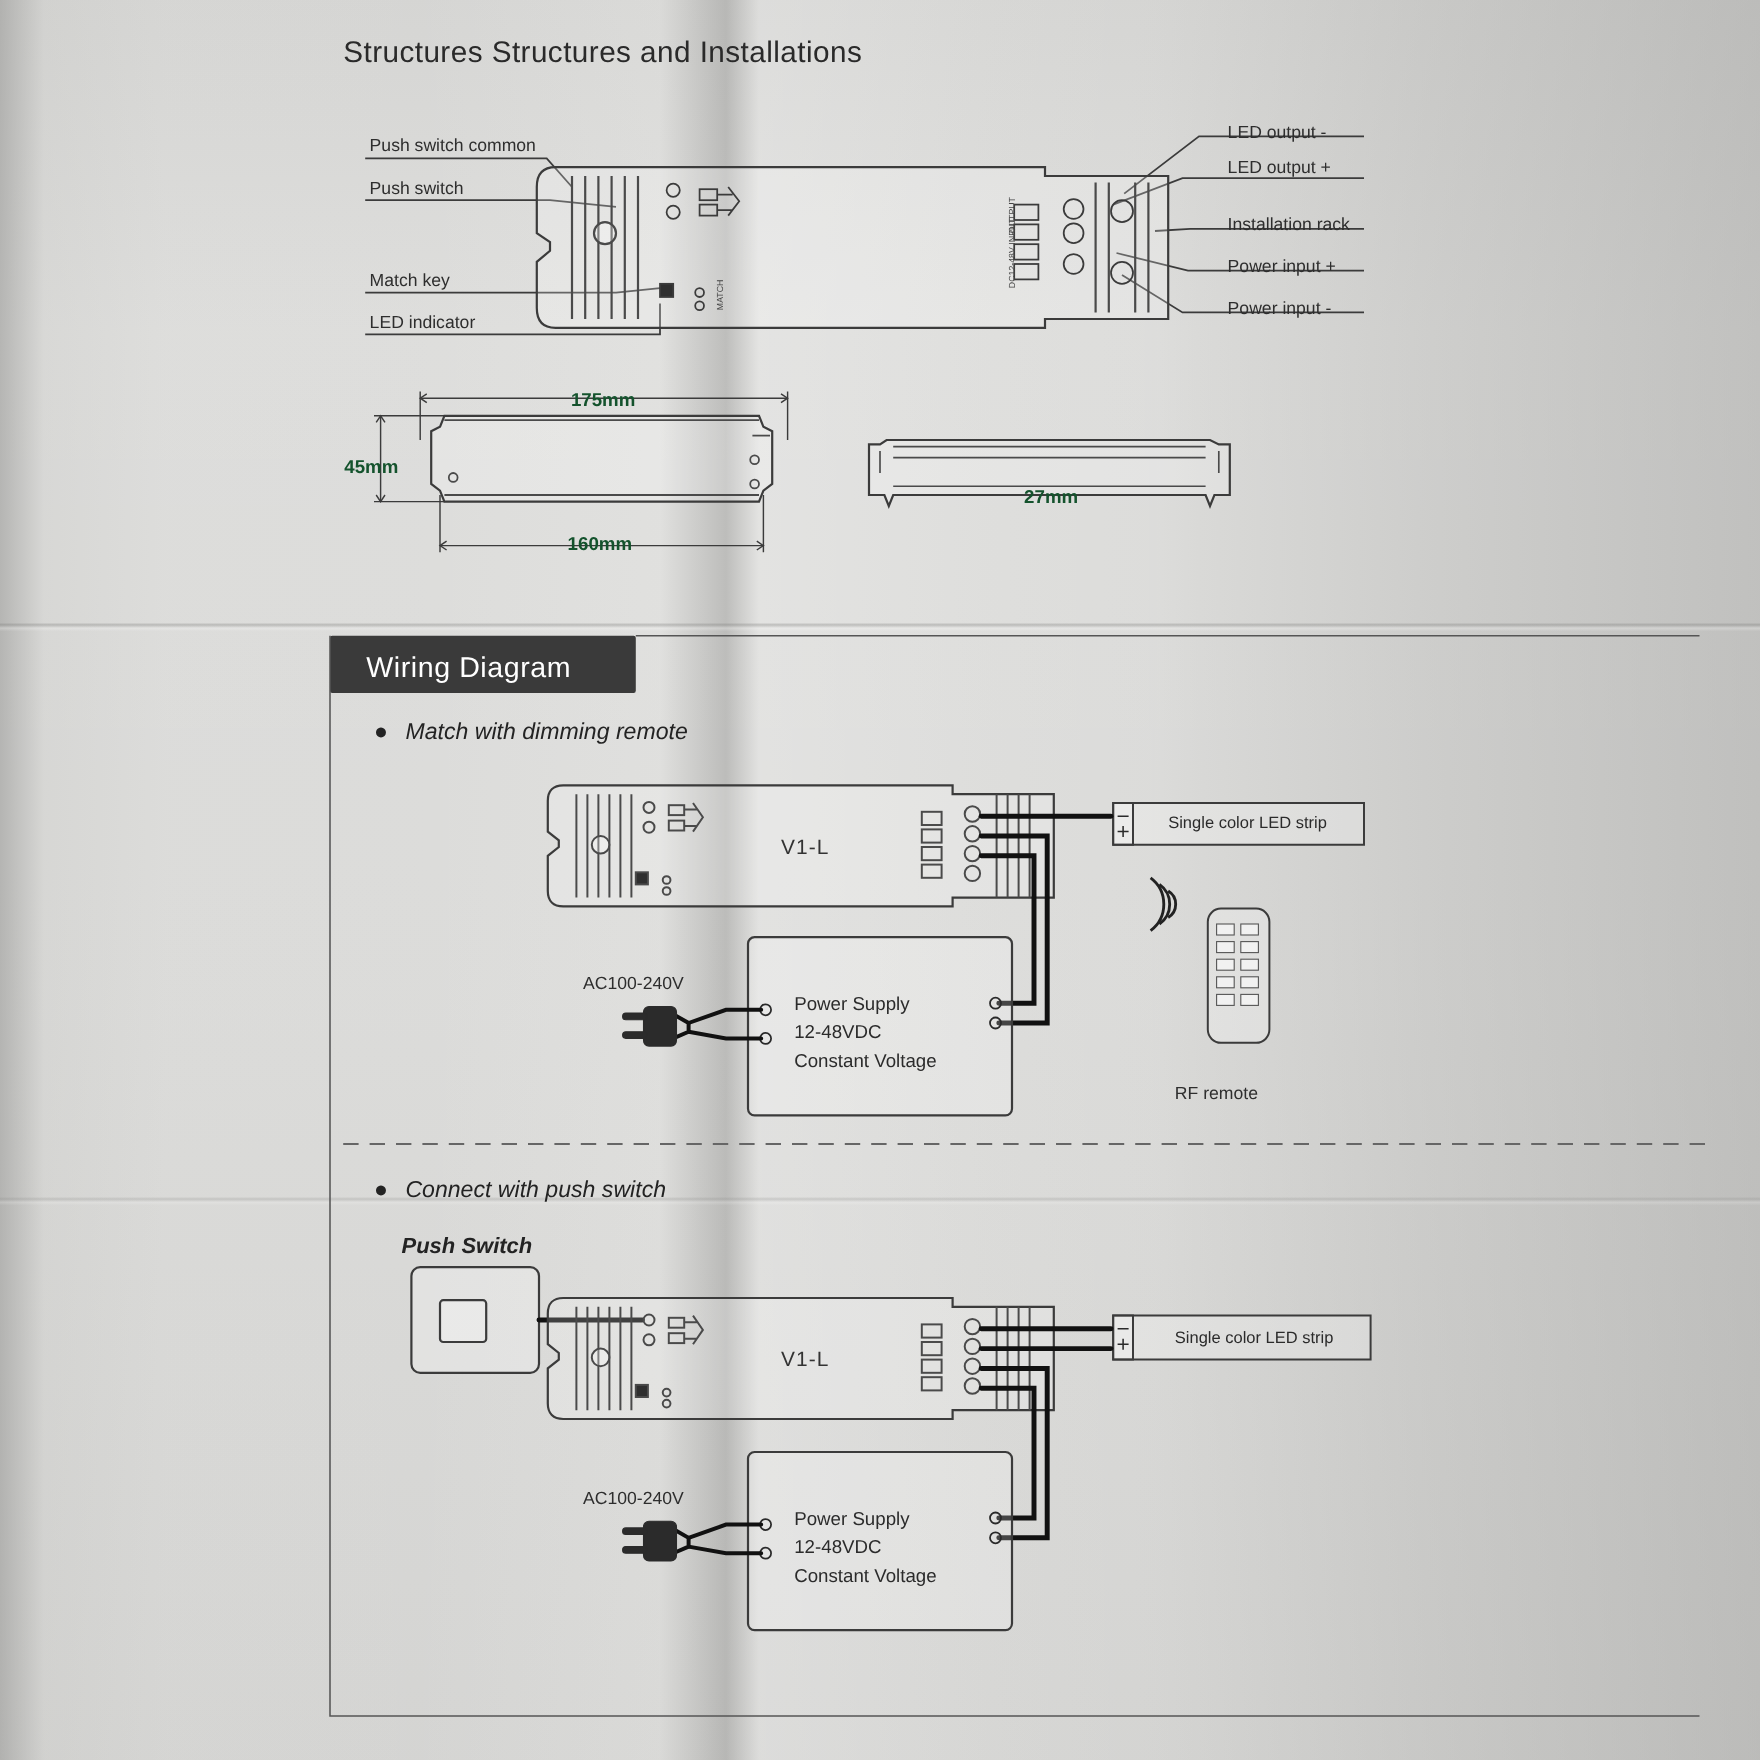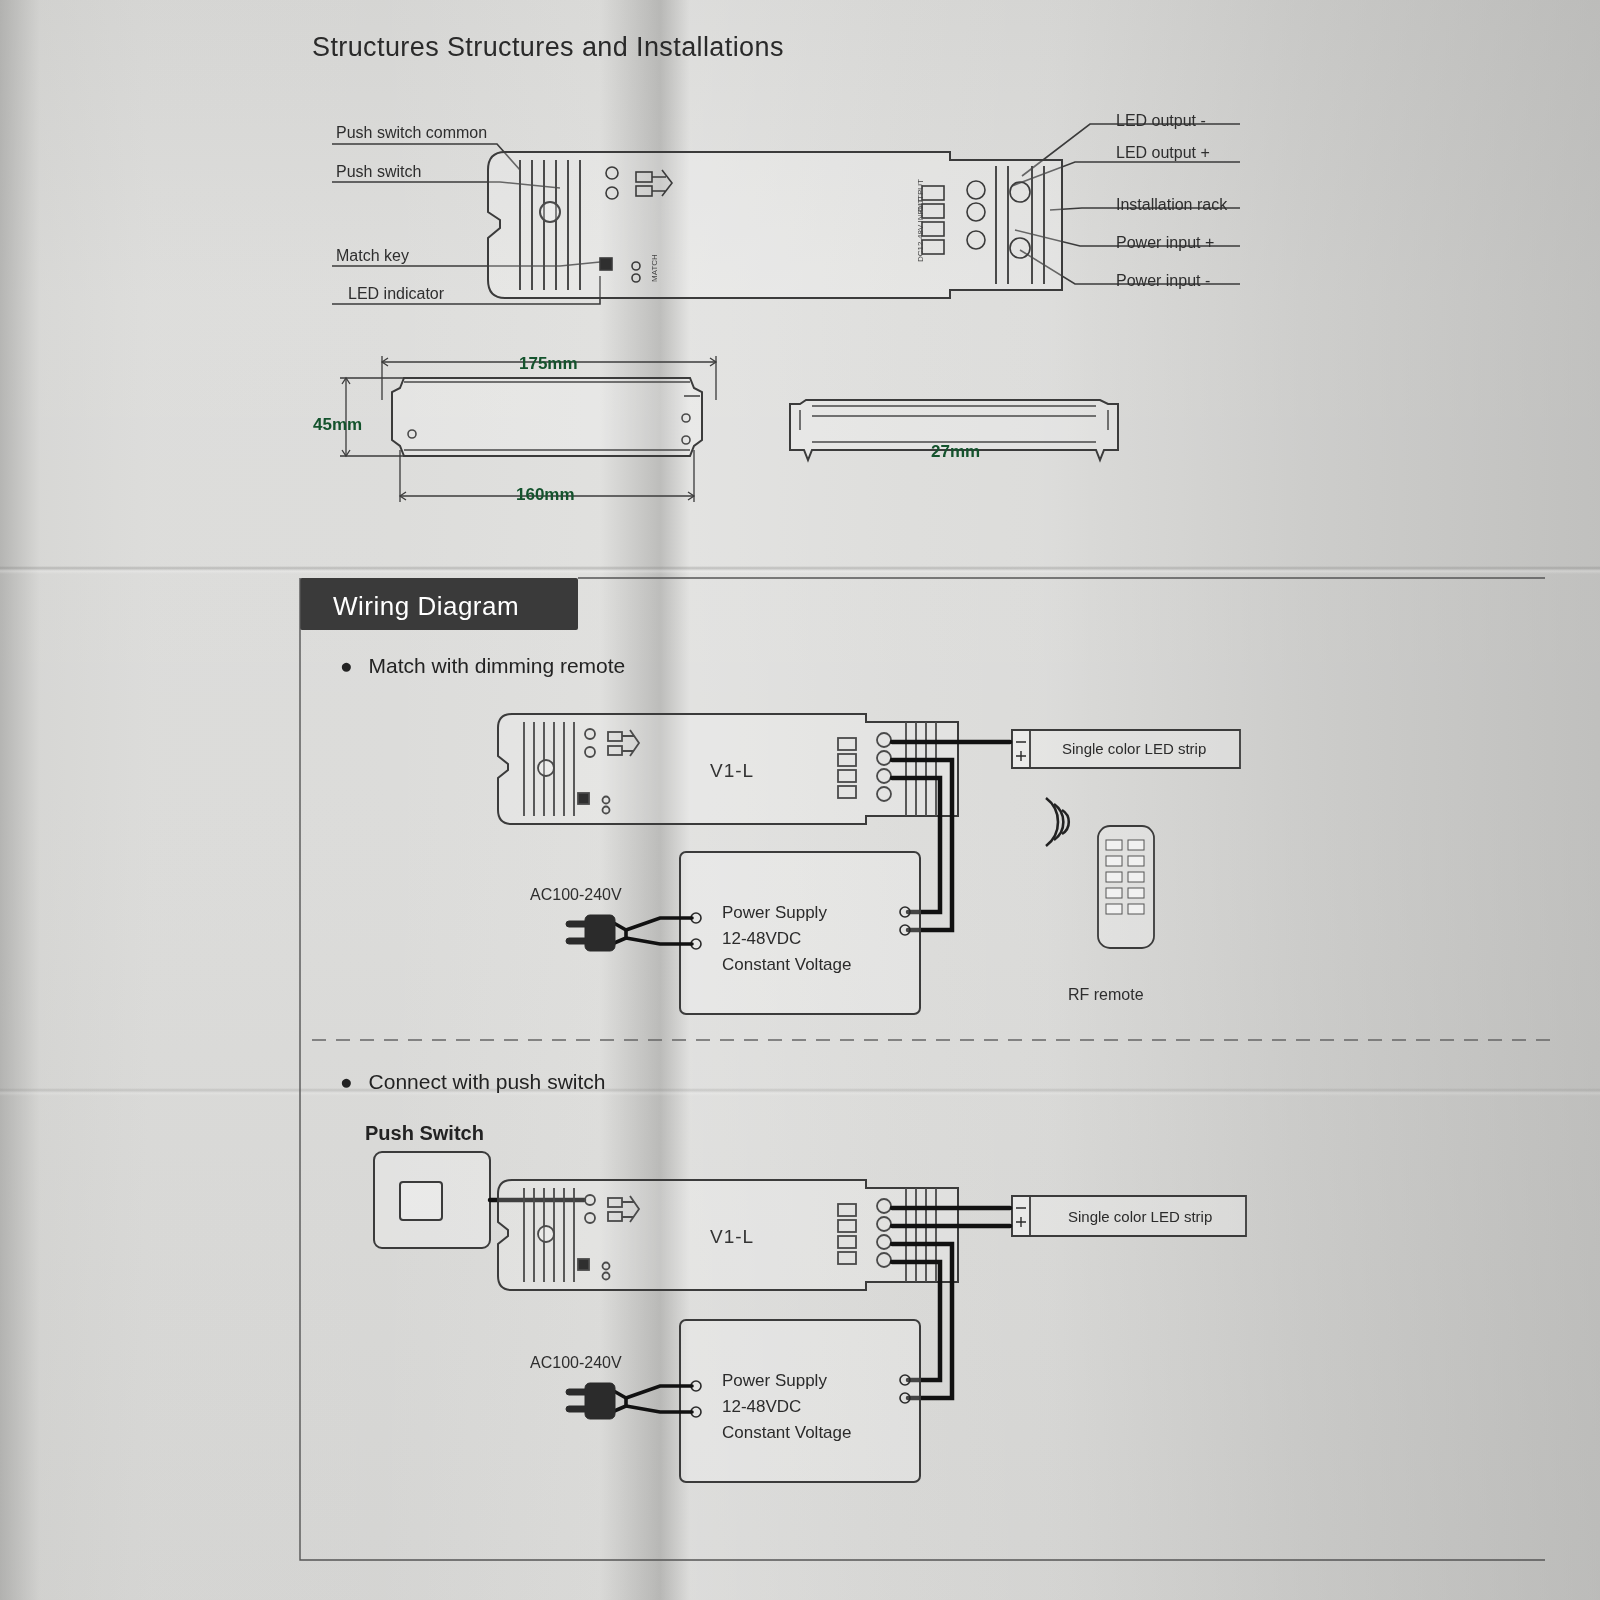--- a/index.html
+++ b/index.html
@@ -42,21 +42,21 @@
       linear-gradient(180deg, transparent 1088px, rgba(130,130,128,0.25) 1090px, rgba(255,255,255,0.18) 1093px, transparent 1096px);
     pointer-events:none;
   }
   .layer{position:absolute;inset:0;}
   svg{position:absolute;left:0;top:0;}
   .txt{position:absolute;white-space:nowrap;}
   .h1{font-size:27px;letter-spacing:.4px;color:#2a2a2a;}
   .lbl{font-size:16px;color:#2e2e2e;}
   .dim{font-size:17px;font-weight:bold;color:#14532d;}
   .sect-title{font-size:26px;color:#ffffff;letter-spacing:.5px;}
-  .bullet-txt{font-size:21px;color:#232323;}
+  .bullet-txt{font-size:21px;color:#232323;font-style:italic;}
   .bold{font-weight:bold;}
   .unit-name{font-size:19px;color:#333;letter-spacing:1px;}
   .ps-txt{font-size:17px;color:#2b2b2b;line-height:26px;}
   .strip-txt{font-size:15px;color:#2b2b2b;}
   .tiny{font-size:8px;color:#444;}
   .vert{transform:rotate(-90deg);transform-origin:0 0;}
   .sect-bar{
     position:absolute;background:#3a3a3a;border-radius:2px;
   }
 </style>
@@ -121,21 +121,21 @@
 
   <g stroke="#4a4a4a" stroke-width="2" fill="none">
     <path d="M996,166 L996,284 M1008,166 L1008,284 M1032,166 L1032,284 M1044,166 L1044,284"></path>
   </g>
 </svg>
 </div>
 
 <div class="txt lbl" style="left:336px;top:124px;">Push switch common</div>
 <div class="txt lbl" style="left:336px;top:163px;">Push switch</div>
 <div class="txt lbl" style="left:336px;top:247px;">Match key</div>
-<div class="txt lbl" style="left:336px;top:285px;margin-left:12px;">LED indicator</div>
+<div class="txt lbl" style="left:336px;top:285px;">LED indicator</div>
 
 <div class="txt lbl" style="left:1116px;top:112px;">LED output -</div>
 <div class="txt lbl" style="left:1116px;top:144px;">LED output +</div>
 <div class="txt lbl" style="left:1116px;top:196px;">Installation rack</div>
 <div class="txt lbl" style="left:1116px;top:234px;">Power input +</div>
 <div class="txt lbl" style="left:1116px;top:272px;">Power input -</div>
 
 <div class="txt tiny vert" style="left:916px;top:212px;">OUTPUT</div>
 <div class="txt tiny vert" style="left:916px;top:262px;">DC12-48V INPUT</div>
 <div class="txt tiny vert" style="left:650px;top:282px;">MATCH</div>

